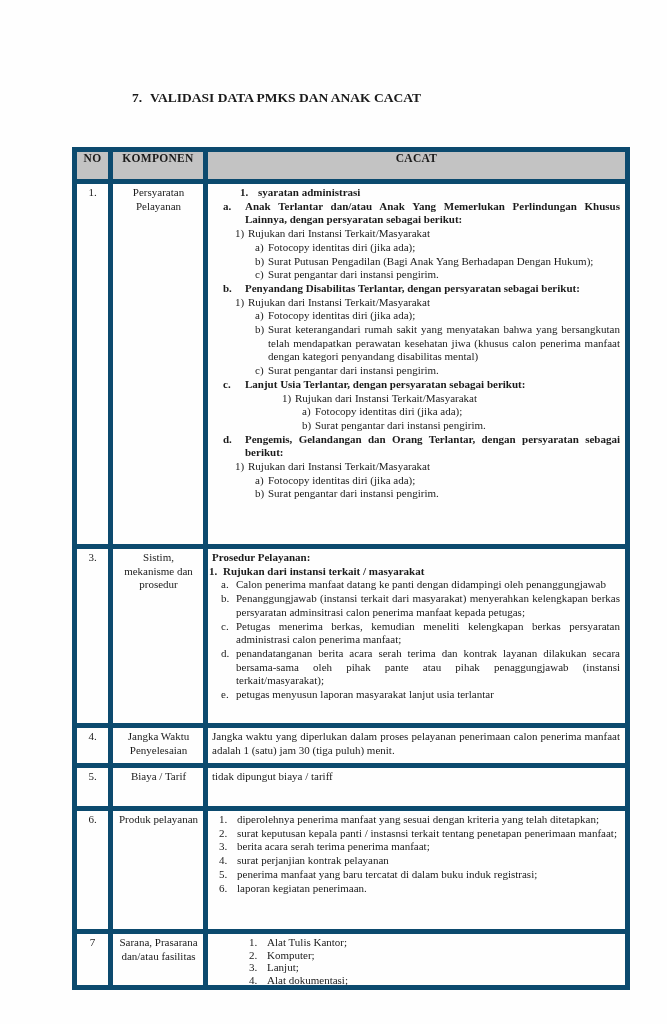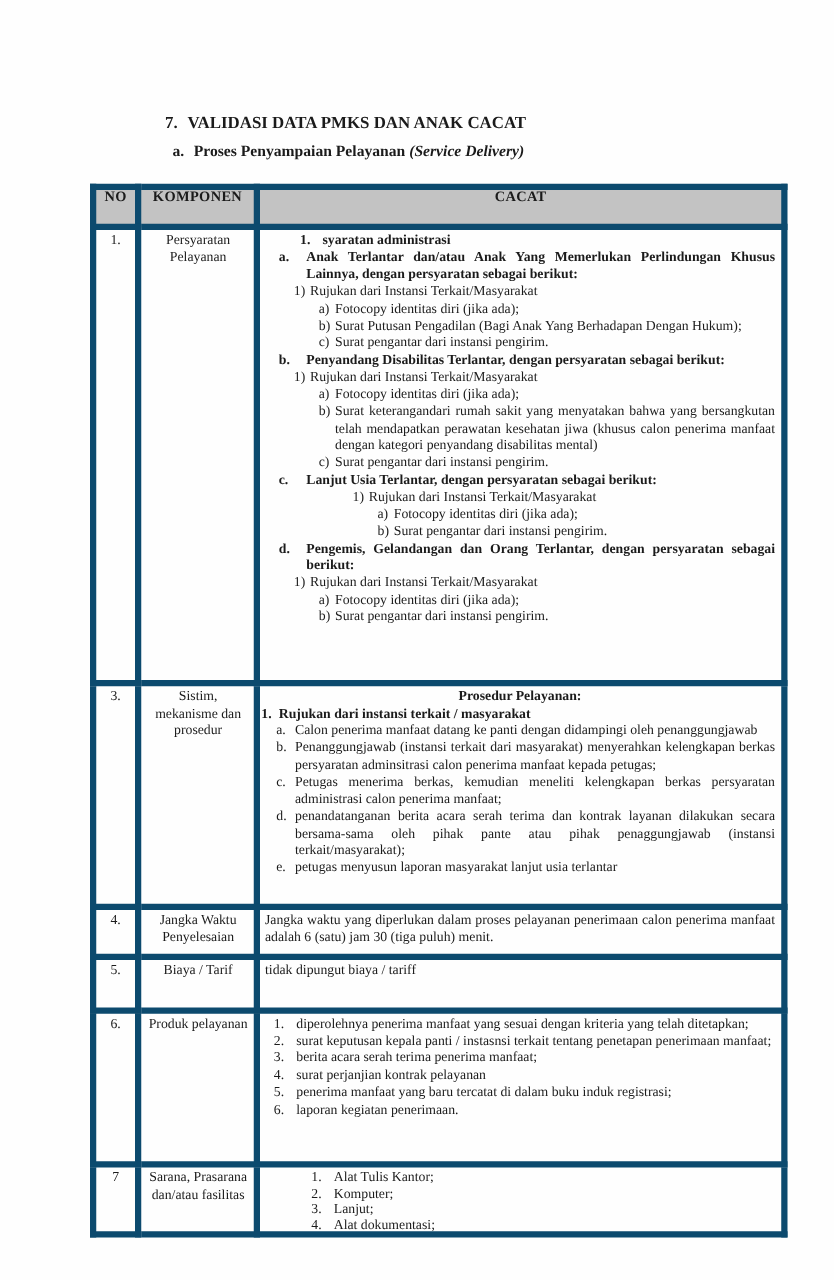--- a/index.html
+++ b/index.html
@@ -40,21 +40,21 @@
   .h-r1 { height:358px; } .h-r3 { height:172px; } .h-r4 { height:33px; }
   .h-r5 { height:36px; } .h-r6 { height:116px; } .h-r7 { height:49px; }
   tr.tr-r1 td { height:360px; } tr.tr-r3 td { height:174px; } tr.tr-r4 td { height:35px; }
   tr.tr-r5 td { height:38px; } tr.tr-r6 td { height:118px; } tr.tr-r7 td { height:51px; }
   .tight { line-height:12.6px; }
 
   .li { position:relative; }
   .li .mk { position:absolute; top:0; }
   .b { font-weight:bold; }
   .j { text-align:justify; }
-  .i-h   { padding-left:4px;text-align:center; }
+  .i-h   { padding-left:4px; }
   .i-n1  { padding-left:50px; }  .i-n1 .mk  { left:32px; }
   .i-la  { padding-left:37px; }  .i-la .mk  { left:15px; }
   .i-p1  { padding-left:40px; }  .i-p1 .mk  { left:27px; }
   .i-pa  { padding-left:60px; }  .i-pa .mk  { left:47px; }
   .i-p1c { padding-left:87px; }  .i-p1c .mk { left:74px; }
   .i-pac { padding-left:107px; } .i-pac .mk { left:94px; }
   .i-r3n1{ padding-left:15px; }  .i-r3n1 .mk{ left:1px; }
   .i-r3a { padding-left:28px; }  .i-r3a .mk { left:13px; }
   .i-r6  { padding-left:29px; }  .i-r6 .mk  { left:11px; }
   .i-r7  { padding-left:59px; }  .i-r7 .mk  { left:41px; }
@@ -62,24 +62,20 @@
 </style>
 </head>
 <body>
 
 <div class="page">
 
   <div class="title-row">
     <span class="t-num">7.</span><span>VALIDASI DATA PMKS DAN ANAK CACAT</span>
   </div>
 
-  <div class="subtitle-row">
-    <span class="s-num">a.</span><span>Proses Penyampaian Pelayanan</span>
-    <span class="s-it">(Service Delivery)</span>
-  </div>
 
   <table class="doc">
     <colgroup>
         <col class="c-no">
         <col class="c-komp">
         <col class="c-ur">
       </colgroup>
     <thead>
       <tr>
         <th>NO</th>
@@ -131,21 +127,21 @@
             <div class="li i-r3a"><span class="mk">e.</span><span>petugas menyusun laporan masyarakat lanjut usia terlantar</span></div>
           </div>
         </td>
       </tr>
 
       <tr class="tr-r4">
         <td class="no">4.</td>
         <td class="komp">Jangka Waktu Penyelesaian</td>
         <td class="ur">
           <div class="clip h-r4">
-              <div class="plain j">Jangka waktu yang diperlukan dalam proses pelayanan penerimaan calon penerima manfaat adalah 6 (satu) jam 30 (tiga puluh) menit.</div>
+              <div class="plain j">Jangka waktu yang diperlukan dalam proses pelayanan penerimaan calon penerima manfaat adalah 1 (satu) jam 30 (tiga puluh) menit.</div>
             </div>
         </td>
       </tr>
 
       <tr class="tr-r5">
         <td class="no">5.</td>
         <td class="komp">Biaya / Tarif</td>
         <td class="ur">
           <div class="clip h-r5">
               <div class="plain">tidak dipungut  biaya / tariff</div>

